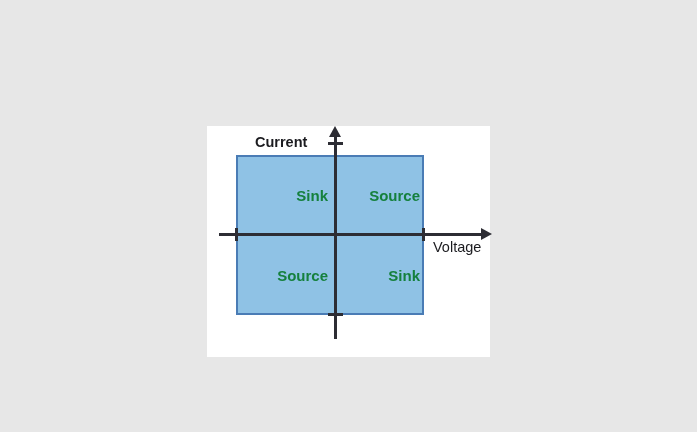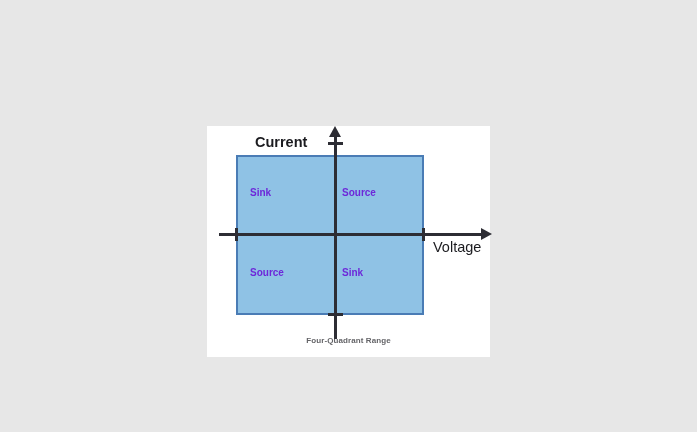--- a/index.html
+++ b/index.html
@@ -118,25 +118,25 @@
     top: 113px;
     font-size: 14.5px;
     font-weight: normal;
     color: #1b1b1f;
     white-space: nowrap;
   }
 
   
   .quadrant-label {
     position: absolute;
-    font-size: 10px;
+    font-size: 15px;
     font-weight: bold;
-    color: #6d28d9;
+    color: #15803d;
     white-space: nowrap;
-    text-align: left;
+    text-align: right;
   }
   #quadrant-q2 { left: 43px;  top: 61px;  width: 78px; }  
   #quadrant-q1 { left: 135px; top: 61px;  width: 78px; }  
   #quadrant-q3 { left: 43px;  top: 141px; width: 78px; }  
   #quadrant-q4 { left: 135px; top: 141px; width: 78px; }  
 
   
   #figure-caption {
     position: absolute;
     left: 0px;
@@ -176,16 +176,15 @@
     <div id="label-voltage">Voltage</div>
 
     <div class="quadrant-label" id="quadrant-q2">Sink</div>
 
     <div class="quadrant-label" id="quadrant-q1">Source</div>
 
     <div class="quadrant-label" id="quadrant-q3">Source</div>
 
     <div class="quadrant-label" id="quadrant-q4">Sink</div>
 
-    <div id="figure-caption">Four-Quadrant Range</div>
 
   </div>
 </div>
 
 </body></html>

